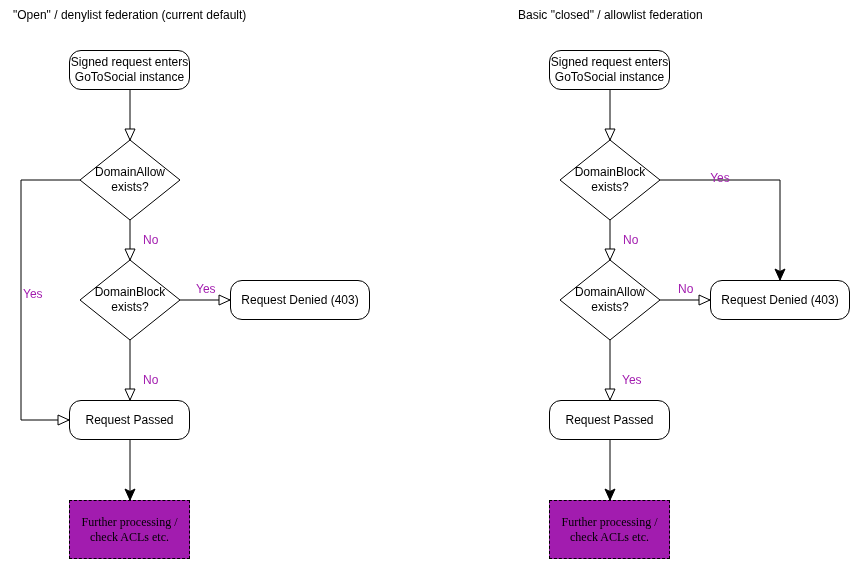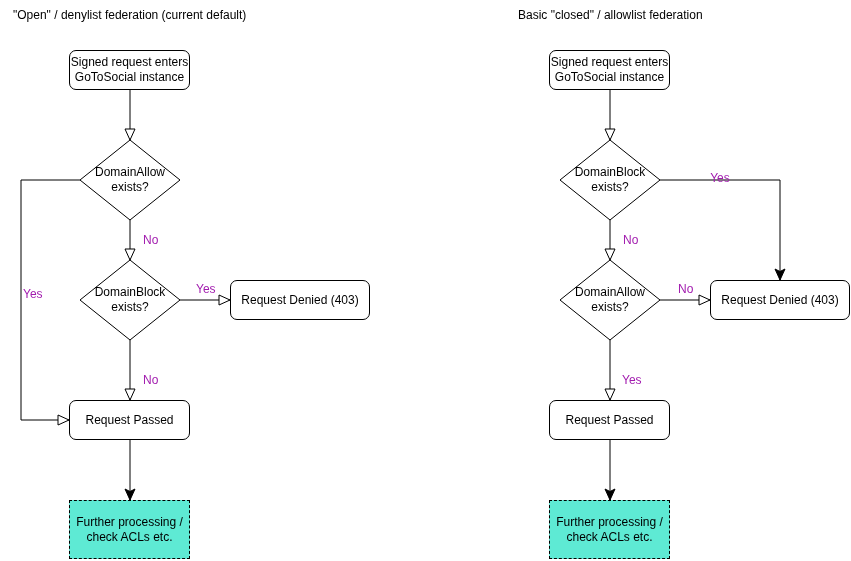--- a/index.html
+++ b/index.html
@@ -33,26 +33,27 @@
     display: flex;
     align-items: center;
     justify-content: center;
     text-align: center;
     font-size: 12px;
     line-height: 15px;
     color: #000000;
   }
   .process {
     border: 1px solid #000000;
-    border-radius: 7px;
+    border-radius: 12px;
     background: #ffffff;
   }
   .terminal {
     border: 1px dashed #000000;
-    background: #5eead4;
+    background: #a21caf;
+    font-family: Liberation Serif, serif;
   }
   .decision-label {
     background: transparent;
   }
   .edge-label {
     position: absolute;
     font-size: 12px;
     line-height: 12px;
     white-space: nowrap;
     color: #a21caf;

